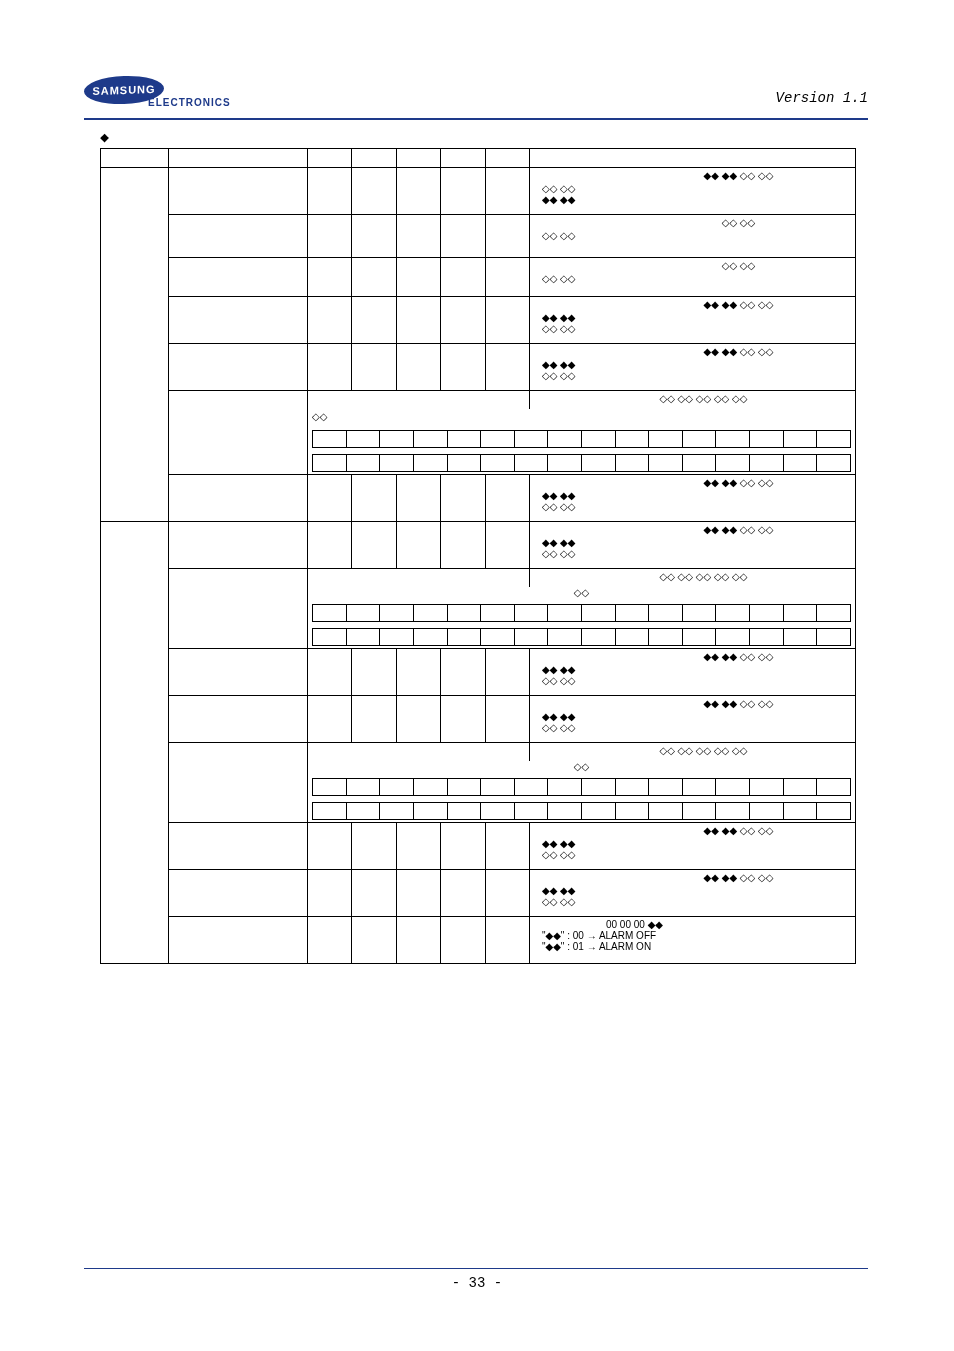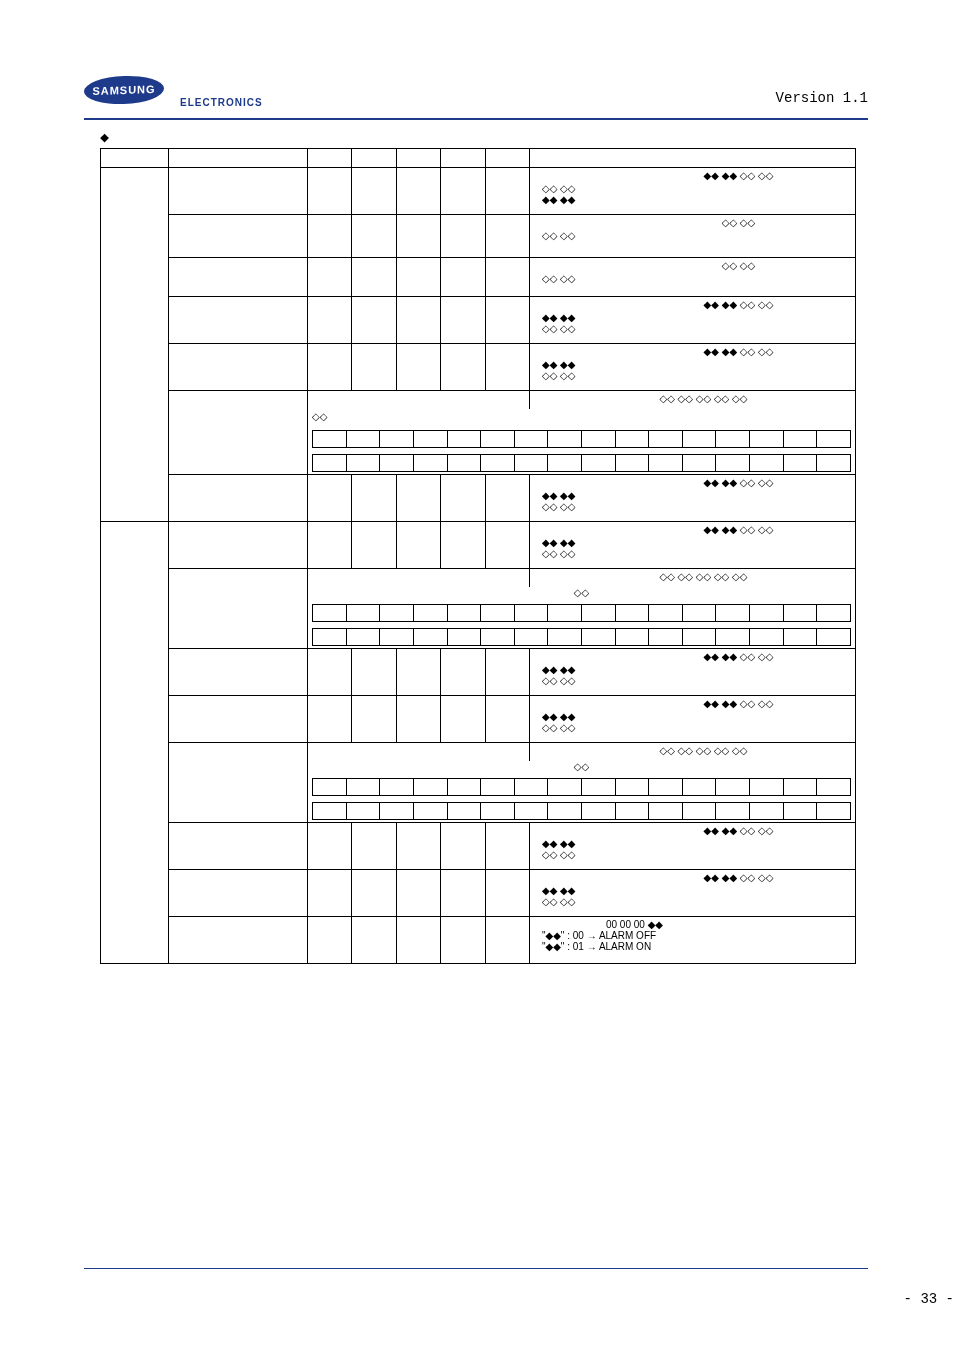--- a/index.html
+++ b/index.html
@@ -30,47 +30,48 @@
     font-weight: 700;
     font-size: 11px;
     letter-spacing: 1px;
     display: flex;
     align-items: center;
     justify-content: center;
   }
   .subbrand {
     position: absolute;
     top: 21px;
-    left: 96px;
+    left: 64px;
     font-family: Arial, sans-serif;
     font-size: 10px;
     color: #1e3a8a;
     font-weight: 700;
     letter-spacing: 1px;
     white-space: nowrap;
   }
   .version {
     position: absolute;
     top: 90px;
     right: 86px;
     font-family: "Courier New", Courier, monospace;
     font-size: 14px;
+    font-style: italic;
   }
   .hr {
     position: absolute;
     top: 118px;
     left: 84px;
     right: 86px;
     border-top: 2px solid #1e3a8a;
   }
   .page-num {
     position: absolute;
-    bottom: 44px;
+    bottom: 60px;
     width: 100%;
-    text-align: right;
+    text-align: center;
     font-family: "Courier New", Courier, monospace;
     font-size: 14px;
   }
   .hr-bottom {
     position: absolute;
     bottom: 82px;
     left: 84px;
     right: 86px;
     border-top: 1px solid #1e3a8a;
   }

